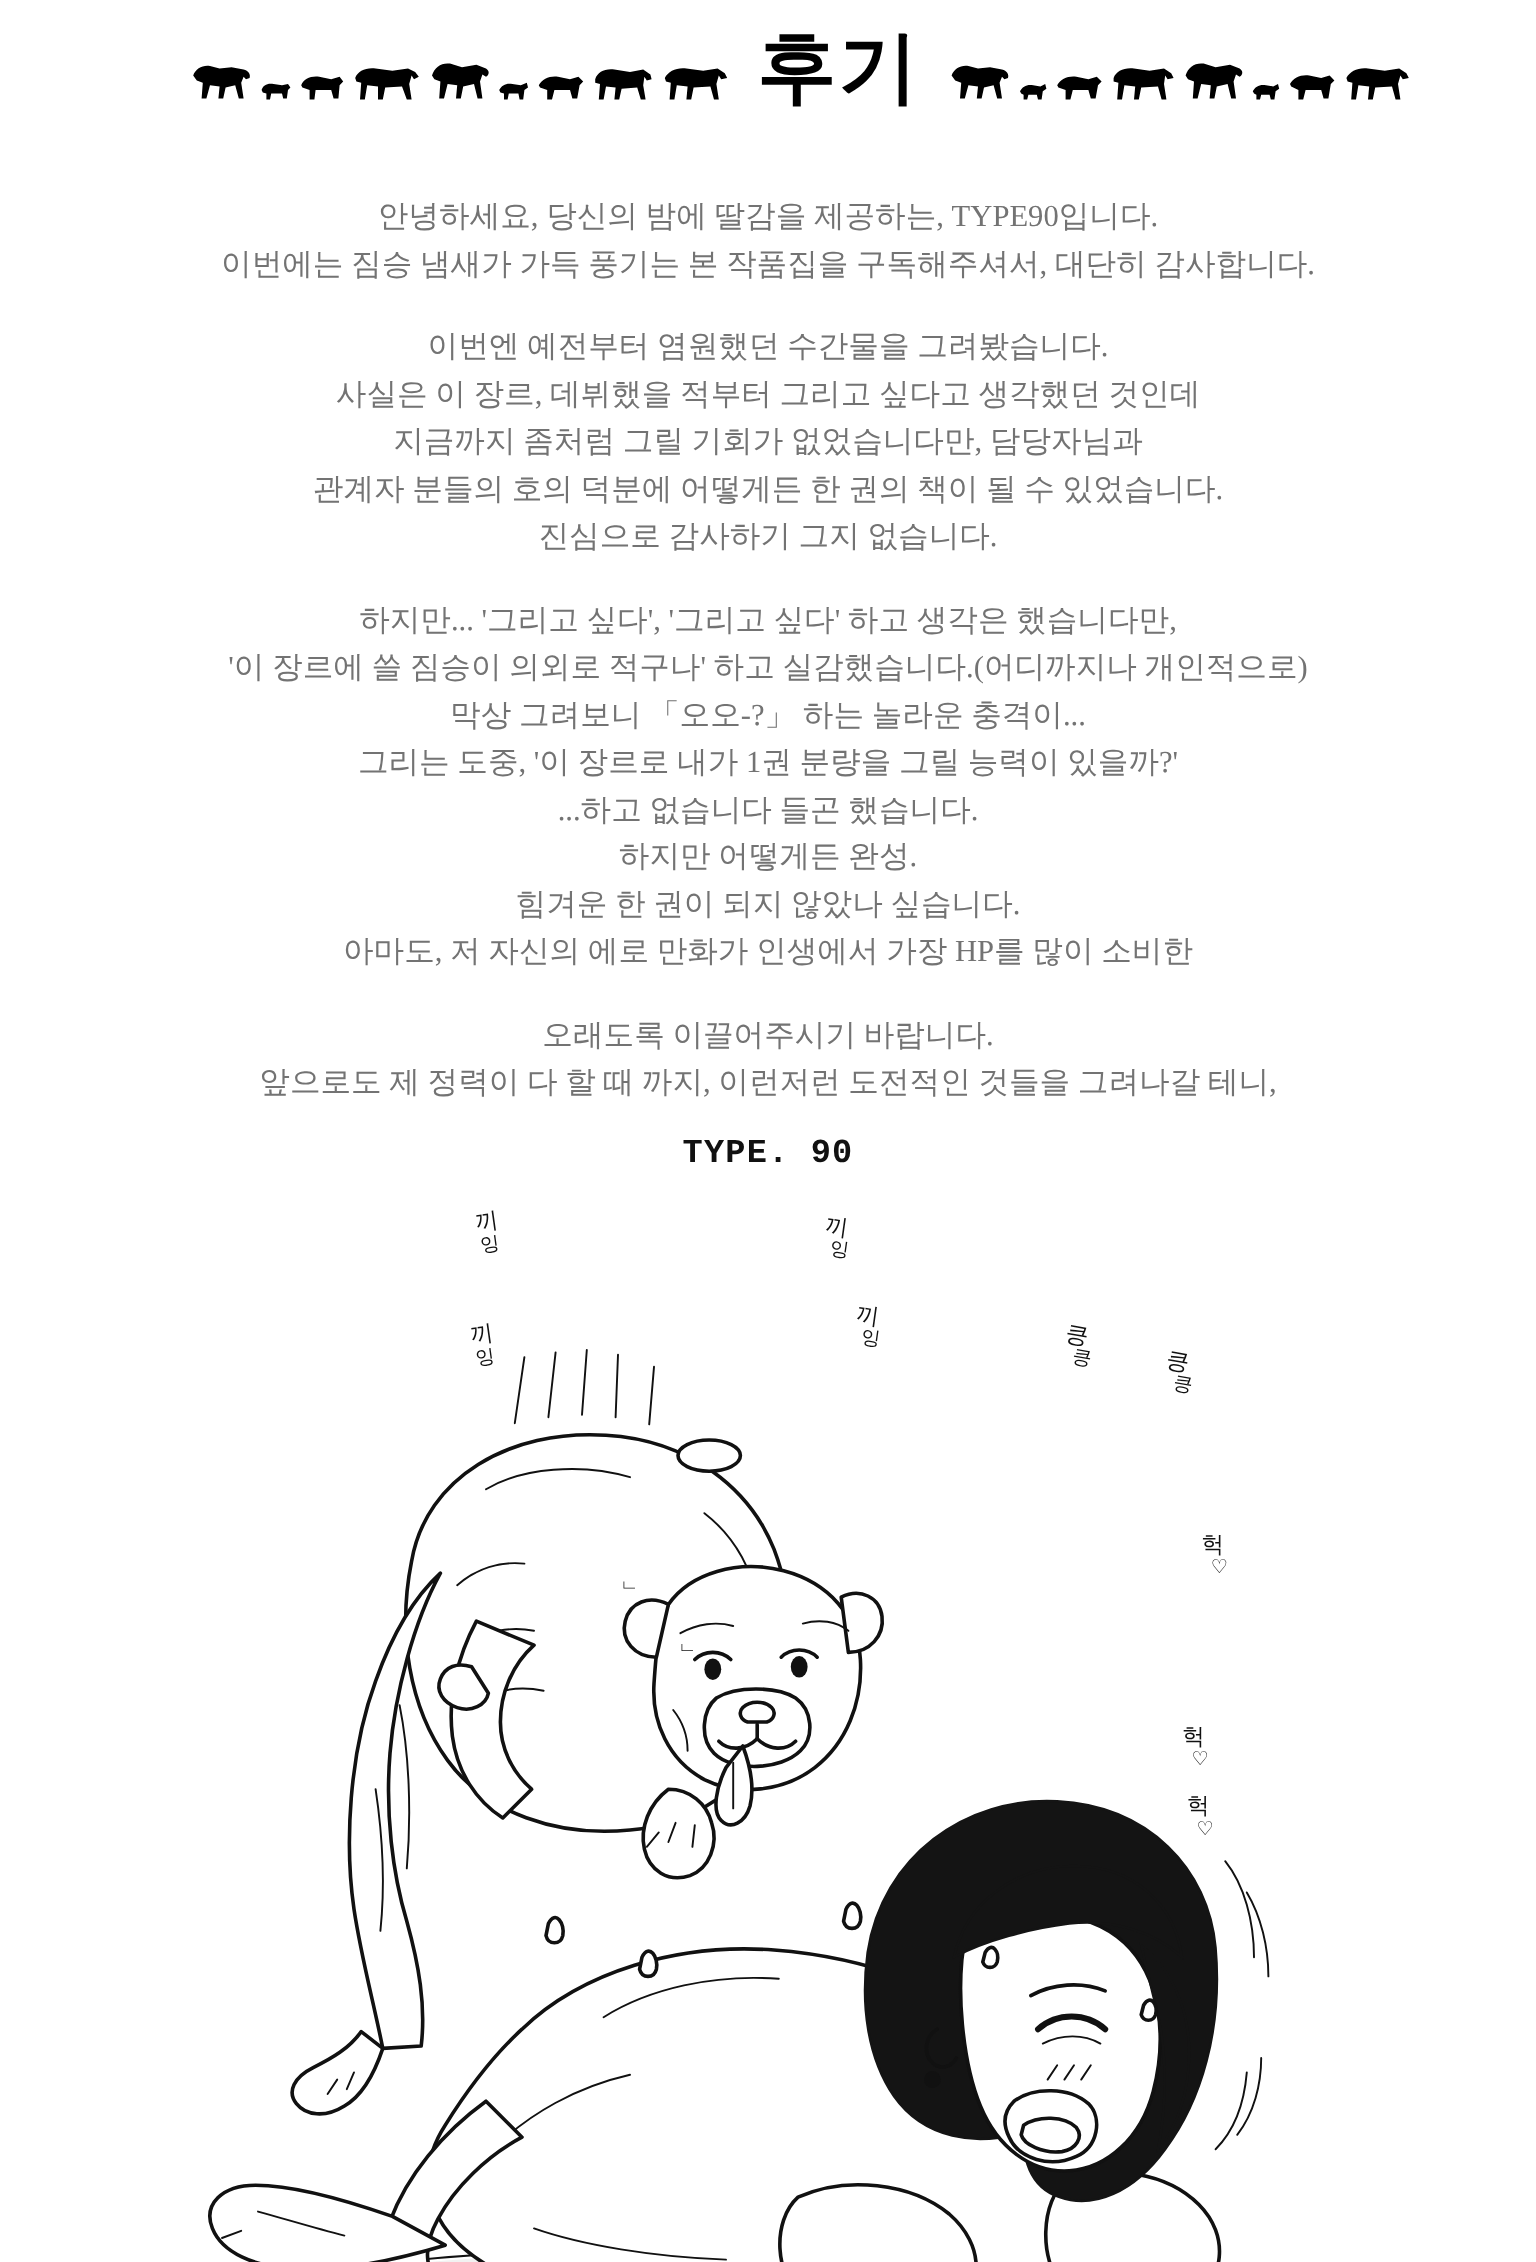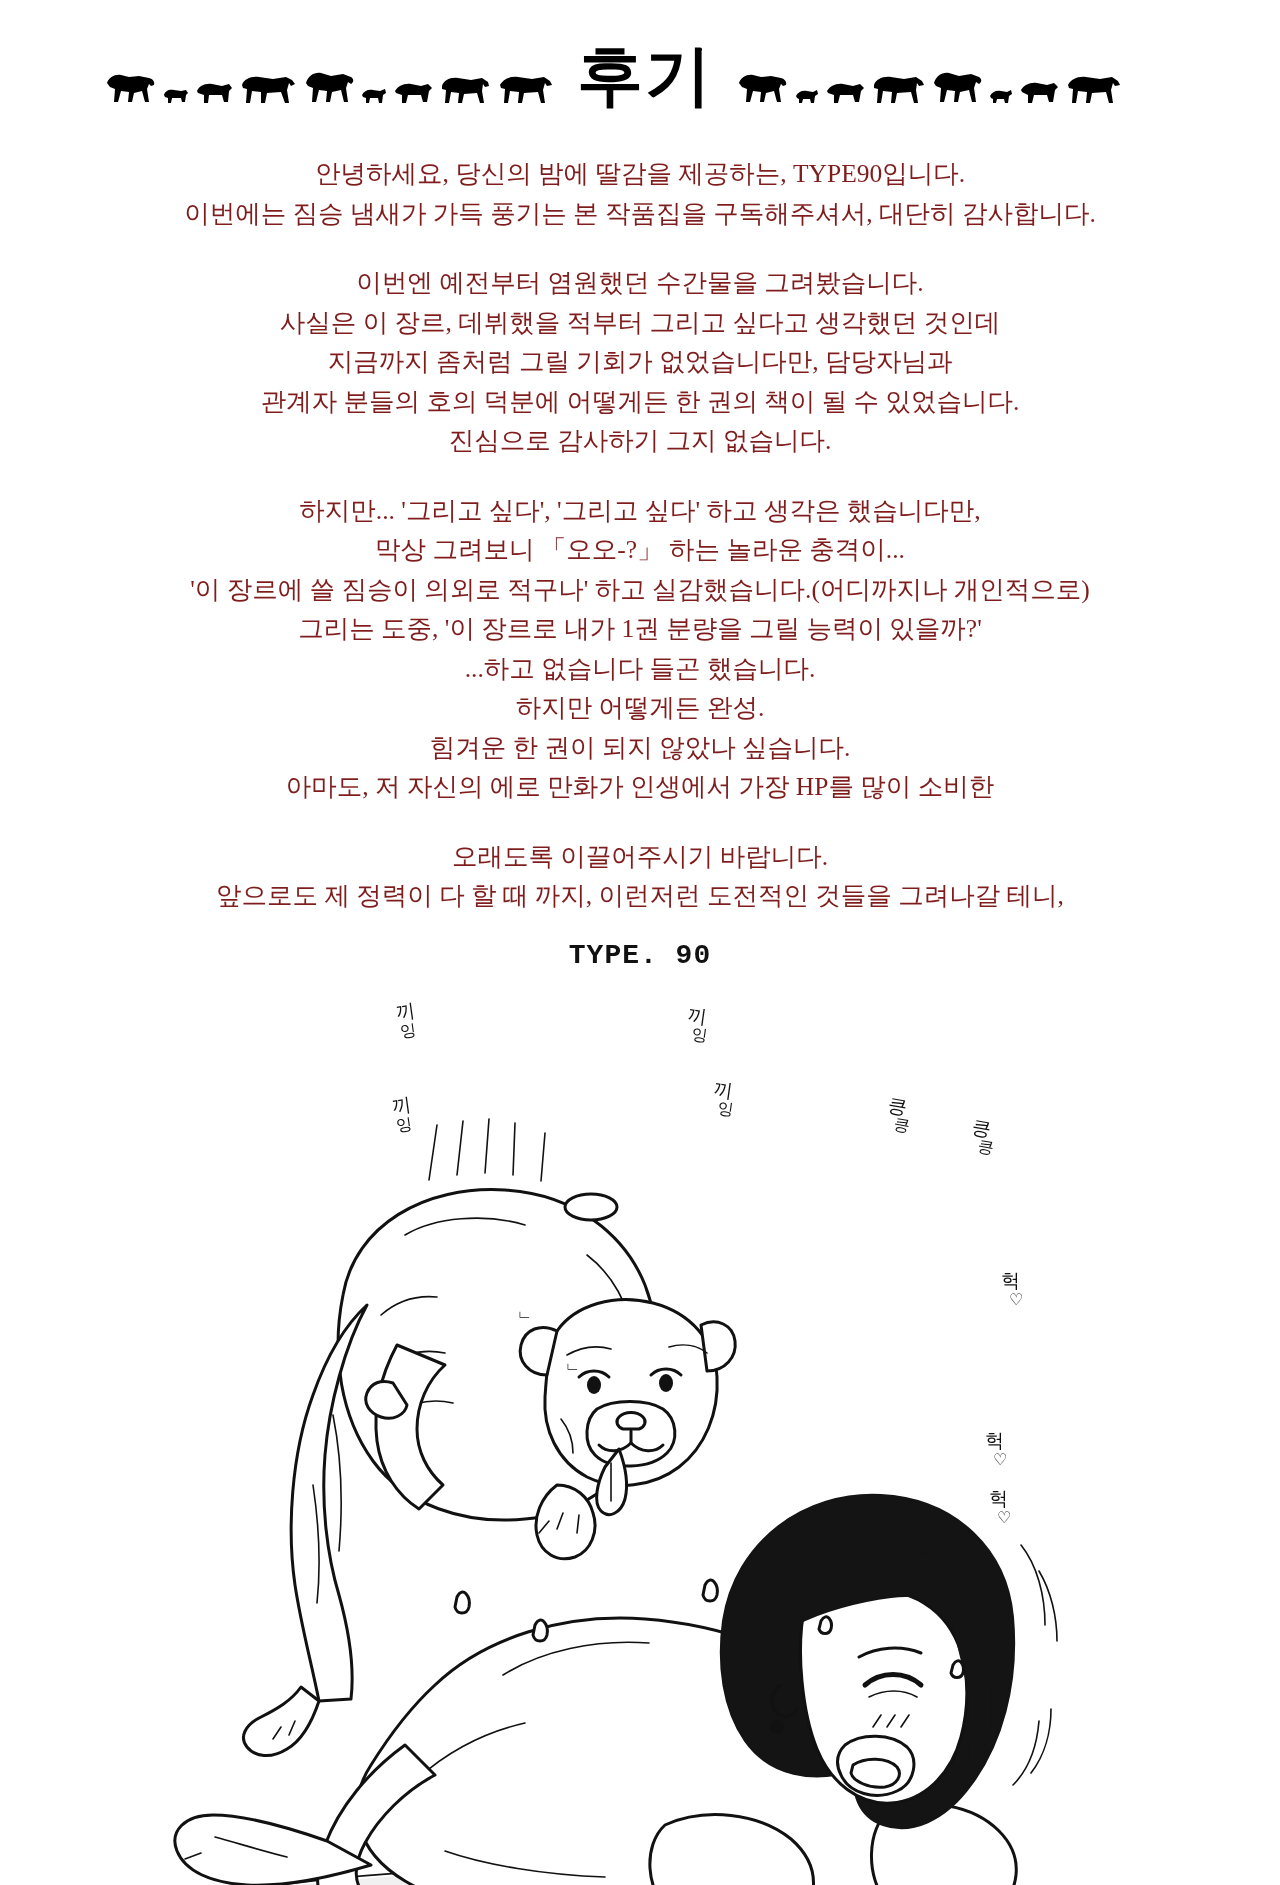--- a/index.html
+++ b/index.html
@@ -19,23 +19,22 @@
   .page {
     position: relative;
     width: 1070px;
     margin: 0 auto;
   }
 
   
   .header {
     display: flex;
     align-items: center;
-    justify-content: flex-start;
+    justify-content: flex-end;
     gap: 24px;
-    padding-top: 20px;
     height: 110px;
   }
   .animal-strip {
     display: flex;
     align-items: flex-end;
     gap: 6px;
     height: 60px;
   }
   .animal {
     display: block;
@@ -45,25 +44,25 @@
     font-size: 66px;
     font-weight: bold;
     letter-spacing: 2px;
     line-height: 1;
     color: #000;
     white-space: nowrap;
   }
 
   
   .afterword {
-    margin-top: 24px;
+    margin-top: 50px;
     text-align: center;
     font-size: 25.5px;
     line-height: 1.55;
-    color: #7f1d1d;
+    color: #737373;
   }
   .para {
     margin: 0 0 26px 0;
   }
   .para .line {
     display: block;
     white-space: pre;
   }
   .para.p1 { margin-bottom: 30px; }
   .para.p2 { margin-bottom: 30px; }
@@ -167,22 +166,22 @@
     <div class="para p2">
       <span class="line">이번엔 예전부터 염원했던 수간물을 그려봤습니다.</span>
       <span class="line">사실은 이 장르, 데뷔했을 적부터 그리고 싶다고 생각했던 것인데</span>
       <span class="line">지금까지 좀처럼 그릴 기회가 없었습니다만, 담당자님과</span>
       <span class="line">관계자 분들의 호의 덕분에 어떻게든 한 권의 책이 될 수 있었습니다.</span>
       <span class="line">진심으로 감사하기 그지 없습니다.</span>
     </div>
 
     <div class="para p3">
       <span class="line">하지만... '그리고 싶다', '그리고 싶다' 하고 생각은 했습니다만,</span>
+      <span class="line">'이 장르에 쓸 짐승이 의외로 적구나' 하고 실감했습니다.(어디까지나 개인적으로)</span>
       <span class="line">막상 그려보니 「오오-?」 하는 놀라운 충격이...</span>
-      <span class="line">'이 장르에 쓸 짐승이 의외로 적구나' 하고 실감했습니다.(어디까지나 개인적으로)</span>
       <span class="line">그리는 도중, '이 장르로 내가 1권 분량을 그릴 능력이 있을까?'</span>
       <span class="line">...하고 없습니다 들곤 했습니다.</span>
       <span class="line">하지만 어떻게든 완성.</span>
       <span class="line">힘겨운 한 권이 되지 않았나 싶습니다.</span>
       <span class="line">아마도, 저 자신의 에로 만화가 인생에서 가장 HP를 많이 소비한</span>
     </div>
 
     <div class="para p4">
       <span class="line">오래도록 이끌어주시기 바랍니다.</span>
       <span class="line">앞으로도 제 정력이 다 할 때 까지, 이런저런 도전적인 것들을 그려나갈 테니,</span>

